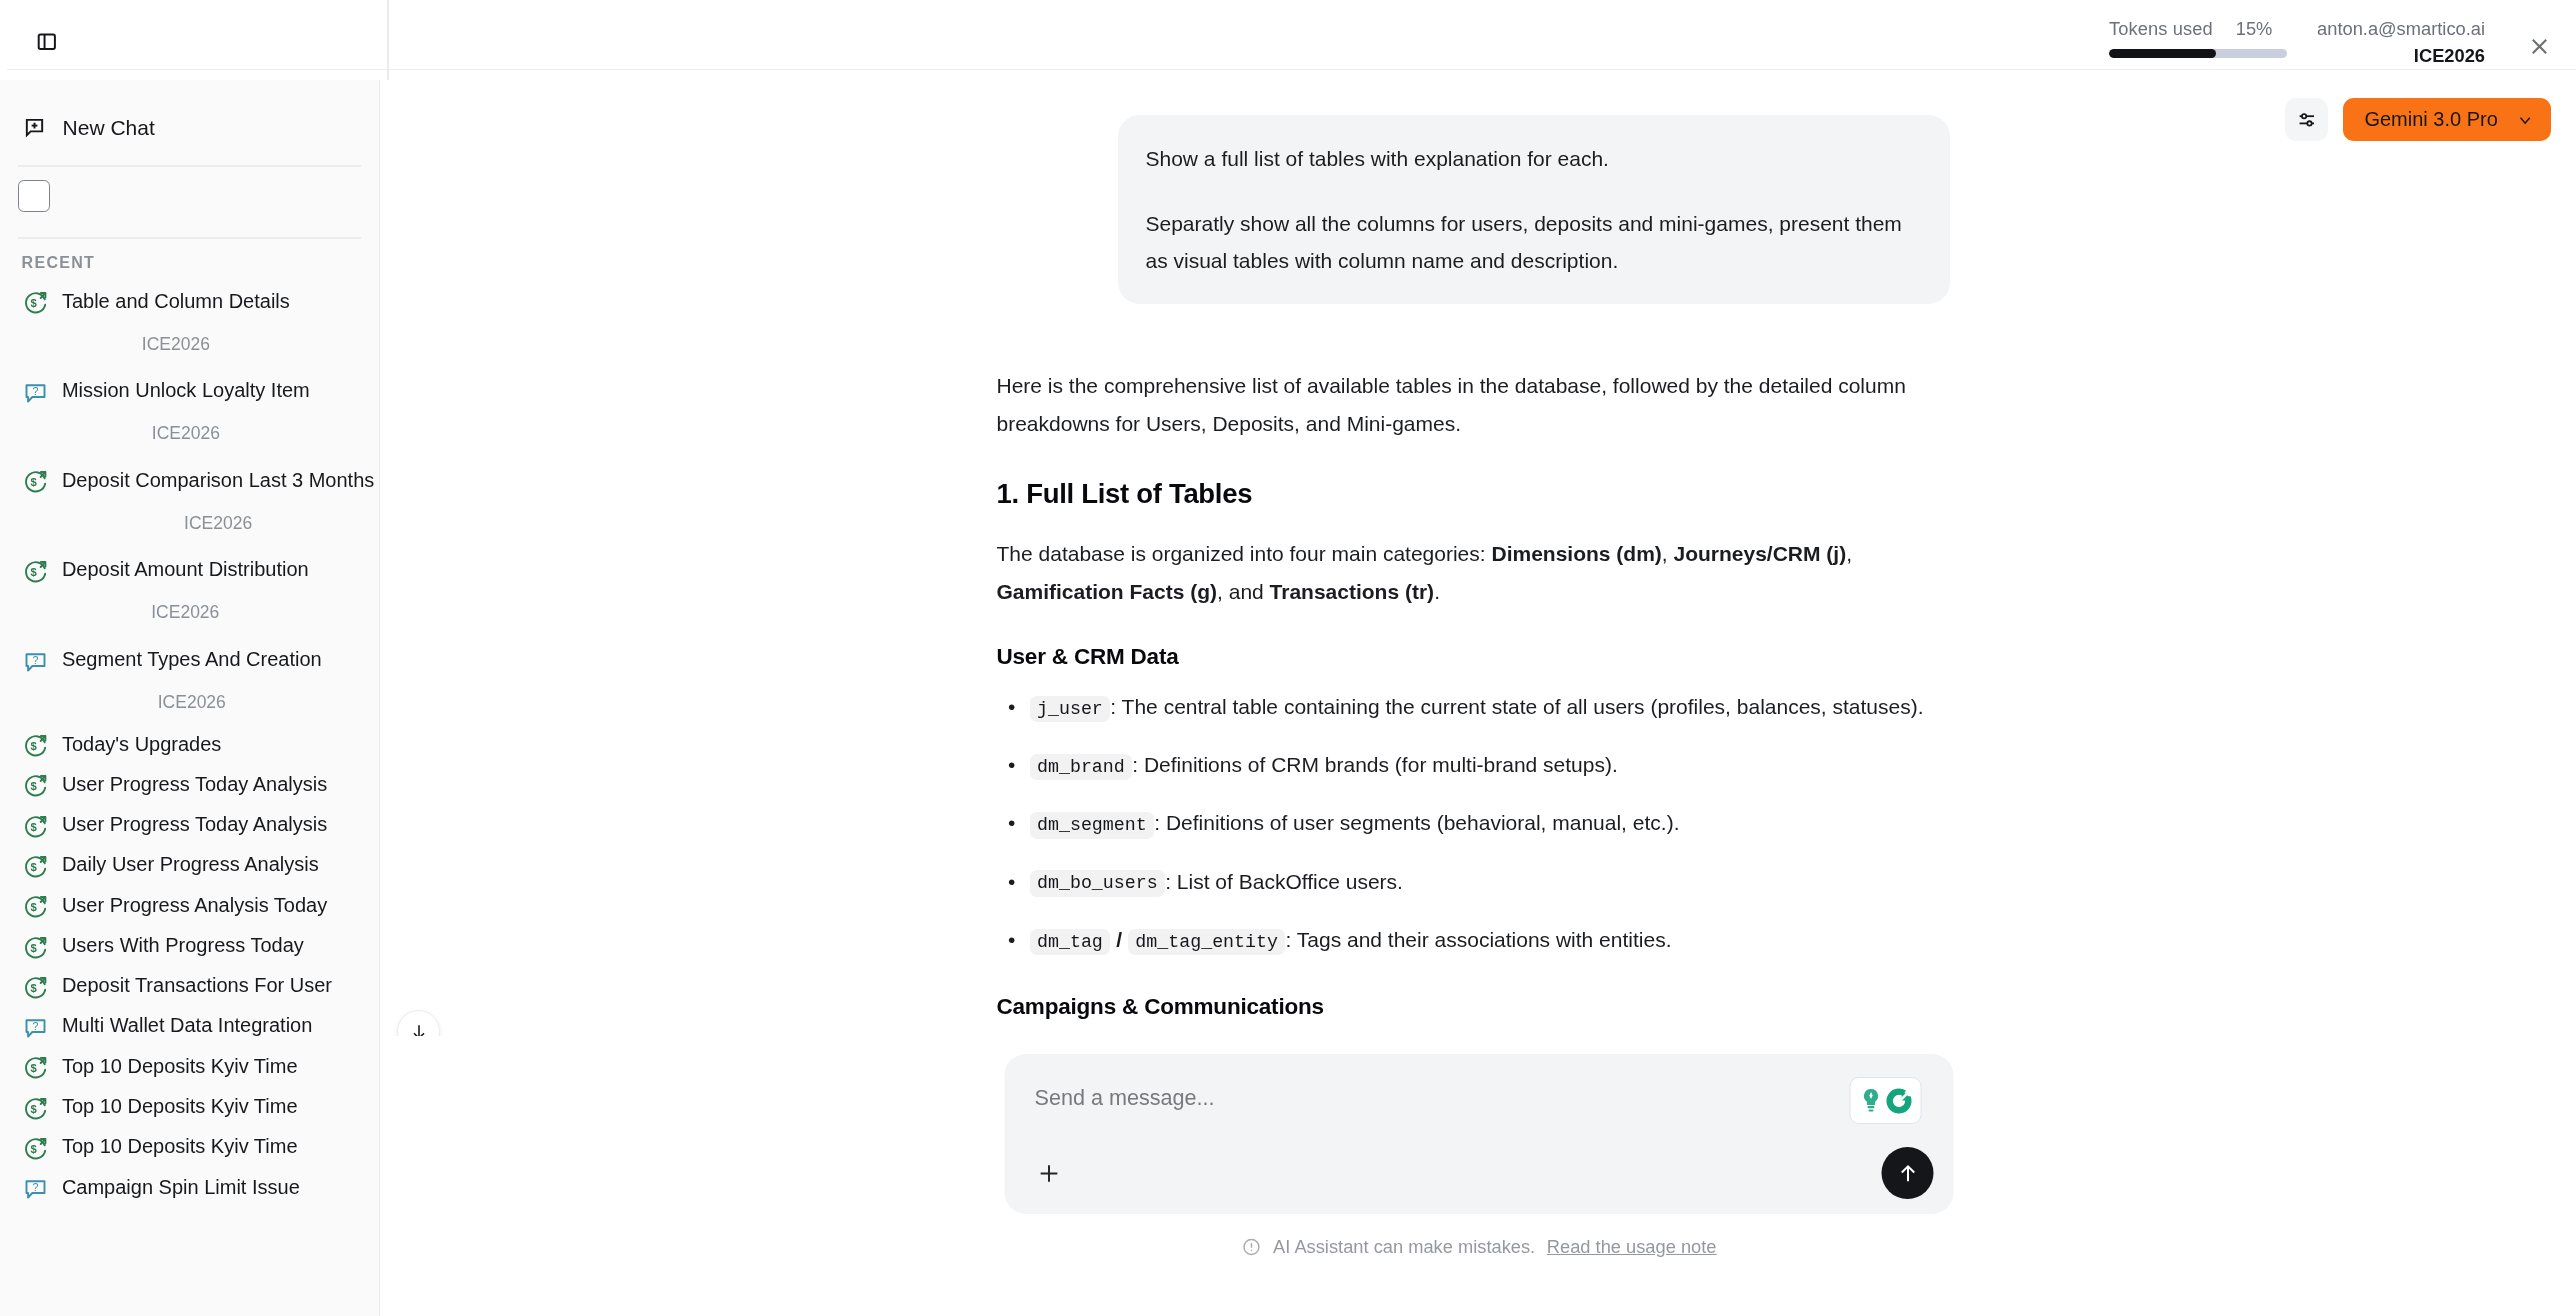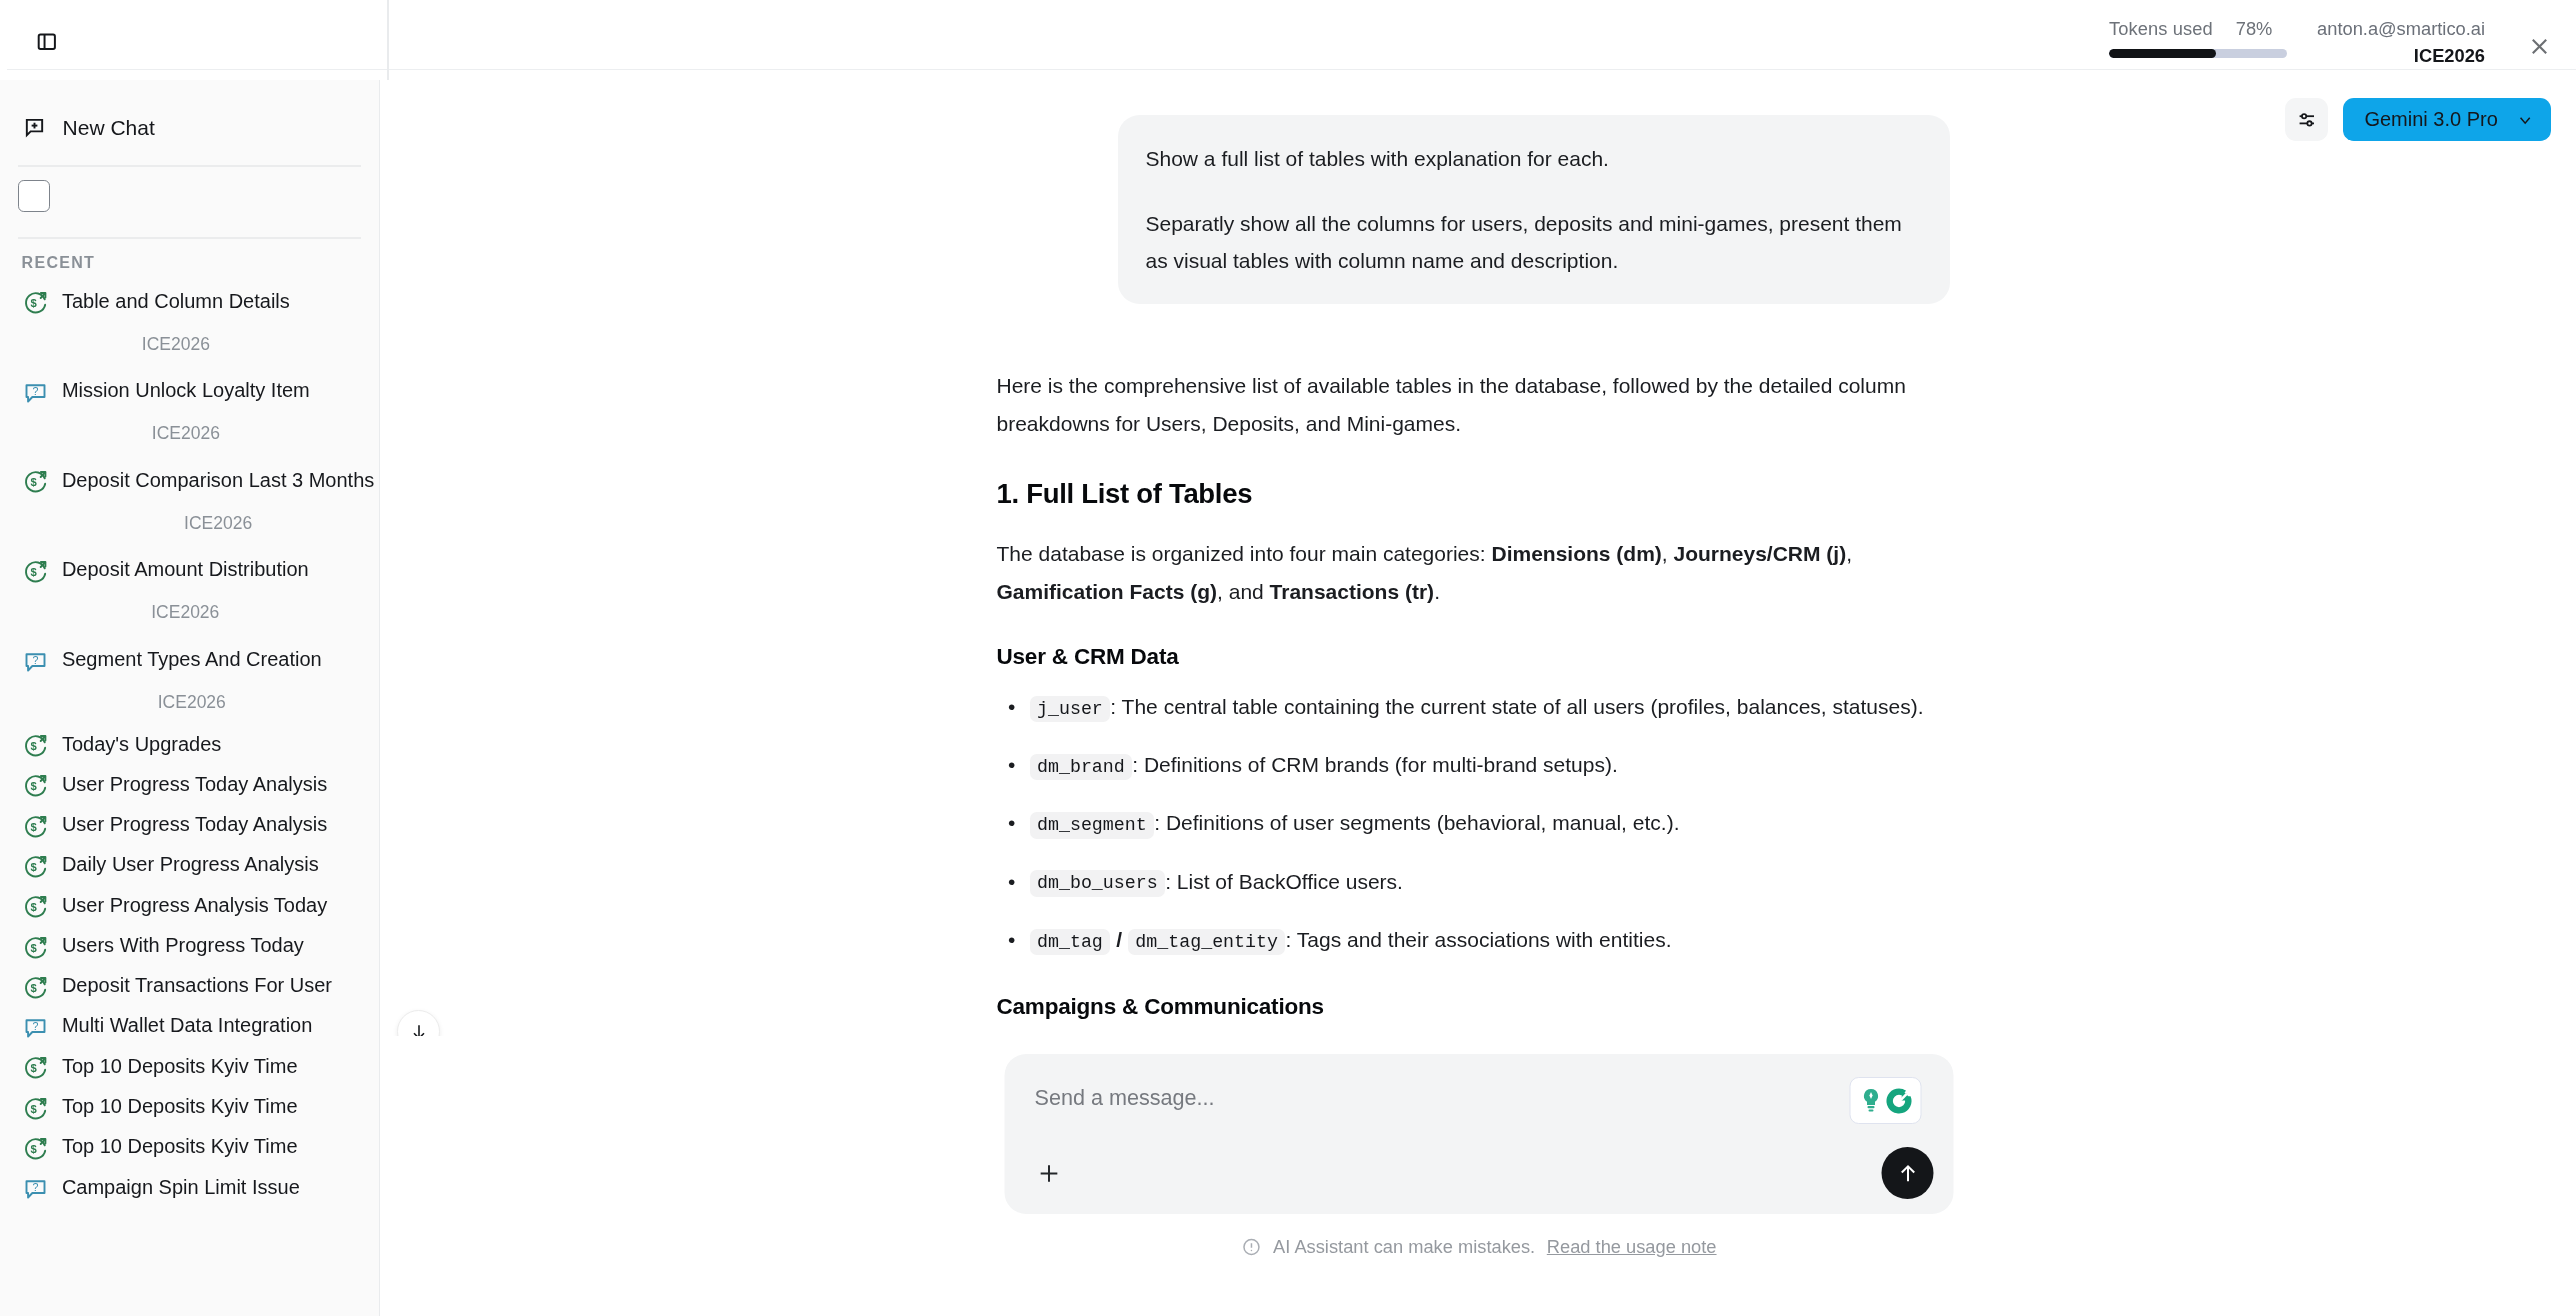--- a/index.html
+++ b/index.html
@@ -98,21 +98,21 @@
   }
   #model-bar {
     position: absolute; right: 25px; top: 18.3px; display: flex; align-items: center; gap: 15px;
     z-index: 12;
   }
   #settings-btn {
     width: 43px; height: 43px; border-radius: 10.8px; background: #f4f5f6;
     display: flex; align-items: center; justify-content: center; cursor: pointer;
   }
   #model-select {
-    height: 43px; border-radius: 10.8px; background: #0ea5e9;
+    height: 43px; border-radius: 10.8px; background: #f97316;
     display: flex; align-items: center; gap: 18.3px; padding: 0 16.6px 0 21.6px; cursor: pointer;
   }
   #model-name { font-size: 20px; color: #15171b; white-space: nowrap; }
 
   #conversation {
     position: absolute; left: 0; top: 0; width: 2194px; height: 957px;
     overflow: hidden;
   }
   #convo-inner { width: 965px; margin: 0 auto; padding-top: 35px; position: relative; }
 
@@ -202,21 +202,21 @@
     <svg width="21.6" height="21.6" viewBox="0 0 24 24" fill="none" stroke="#15171b" stroke-width="2.2">
       <rect x="3" y="4" width="18" height="16" rx="2"></rect>
       <line x1="9.5" y1="4" x2="9.5" y2="20"></line>
     </svg>
   </div>
   <div id="topbar-divider"></div>
 
   <div id="token-block">
     <div id="token-row">
       <span id="token-label">Tokens used</span>
-      <span id="token-pct">78%</span>
+      <span id="token-pct">15%</span>
     </div>
     <div id="token-track">
       <div id="token-fill" style="width:60%"></div>
     </div>
   </div>
 
   <div id="account-block">
     <div id="account-email">anton.a@smartico.ai</div>
     <div id="account-tenant">ICE2026</div>
   </div>

